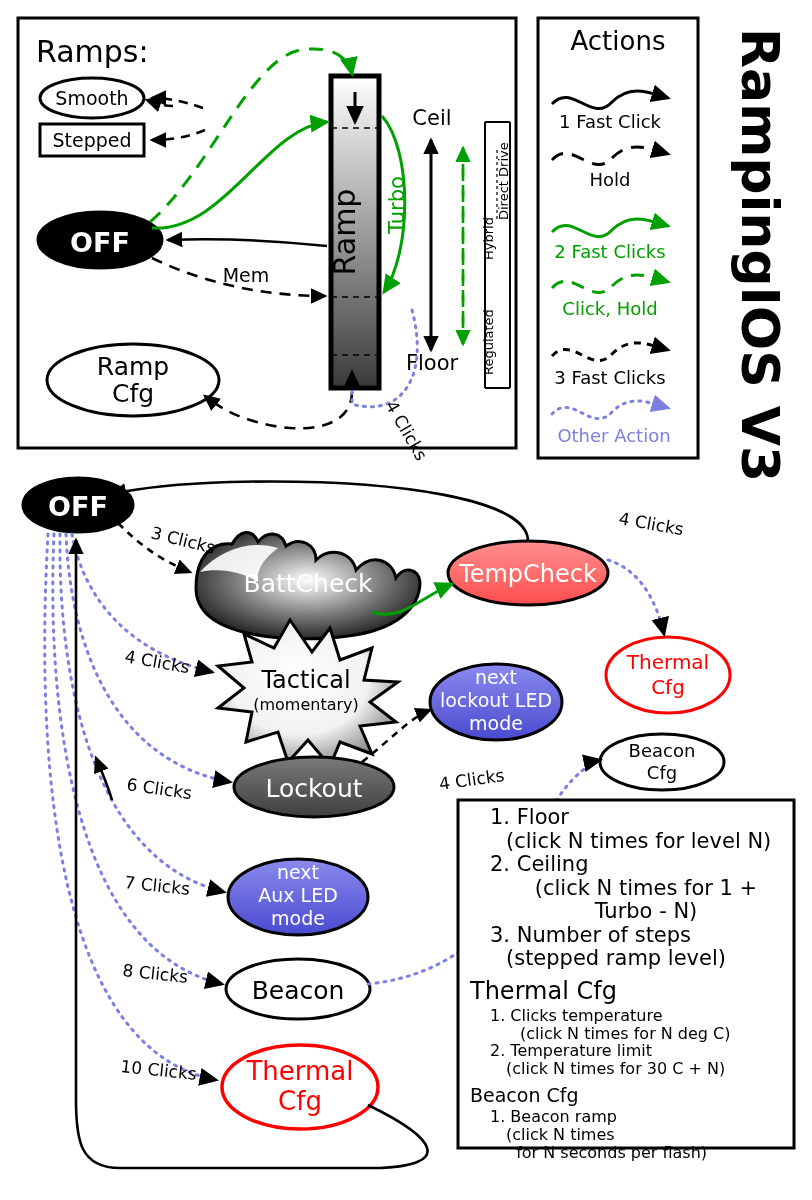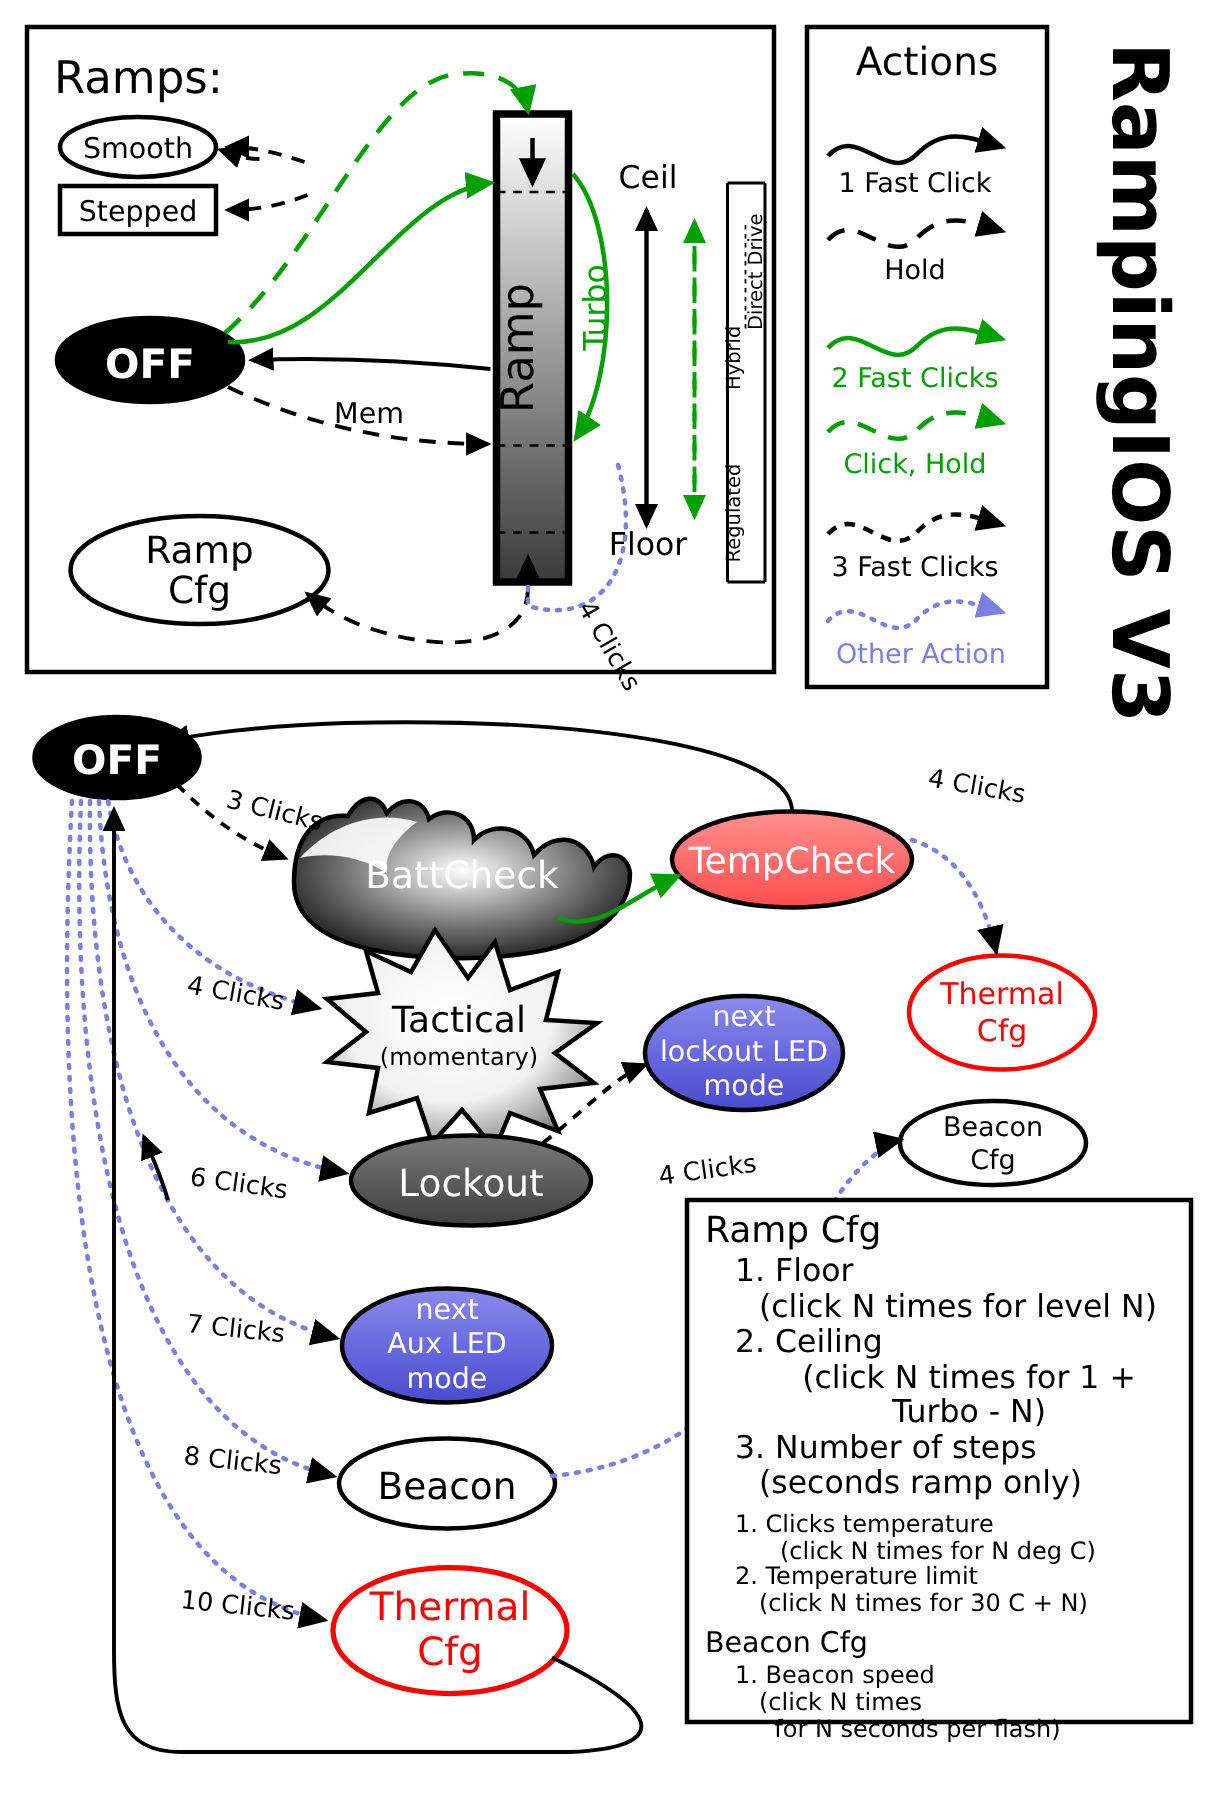--- a/index.html
+++ b/index.html
@@ -238,47 +238,47 @@
   <text class="txt" x="124" y="662" font-size="17" fill="#000" transform="rotate(10 124 662)">4 Clicks</text>
   <text class="txt" x="126" y="790" font-size="17" fill="#000" transform="rotate(8 126 790)">6 Clicks</text>
   <text class="txt" x="124" y="888" font-size="17" fill="#000" transform="rotate(6 124 888)">7 Clicks</text>
   <text class="txt" x="122" y="976" font-size="17" fill="#000" transform="rotate(6 122 976)">8 Clicks</text>
   <text class="txt" x="120" y="1072" font-size="17" fill="#000" transform="rotate(6 120 1072)">10 Clicks</text>
   <text class="txt" x="440" y="790" font-size="17" fill="#000" transform="rotate(-8 440 790)">4 Clicks</text>
 </svg>
 
 <div style="position:absolute; left:470px; top:806px; width:316px; height:336px; font-family:'DejaVu Sans', sans-serif; color:#000;">
   <div>
-    <div style="font-size:24px; margin-bottom:2px;">Ramp Cfg</div>
     <div style="font-size:21px; margin-left:20px; line-height:1.12;">
       <div><span>1.</span>
         <span>Floor</span></div>
       <div style="margin-left:16px;">(click N times for level N)</div>
       <div><span>2.</span>
         <span>Ceiling</span></div>
       <div style="margin-left:16px;text-align:center;">(click N times for 1 + Turbo - N)</div>
       <div><span>3.</span>
         <span>Number of steps</span></div>
-      <div style="margin-left:16px;">(seconds ramp only)</div>
+      <div style="margin-left:16px;">(stepped ramp level)</div>
     </div>
   </div>
   <div style="margin-top:6px;">
+    <div style="font-size:24px; margin-bottom:2px;">Thermal Cfg</div>
     <div style="font-size:16px; margin-left:20px; line-height:1.12;">
       <div><span>1.</span>
         <span>Clicks temperature</span></div>
       <div style="margin-left:30px;">(click N times for N deg C)</div>
       <div><span>2.</span>
         <span>Temperature limit</span></div>
       <div style="margin-left:16px;">(click N times for 30 C + N)</div>
     </div>
   </div>
   <div style="margin-top:6px;">
     <div style="font-size:19px; margin-bottom:2px;">Beacon Cfg</div>
     <div style="font-size:16px; margin-left:20px; line-height:1.12;">
       <div><span>1.</span>
-        <span>Beacon speed</span></div>
+        <span>Beacon ramp</span></div>
       <div style="margin-left:16px;">(click N times</div>
       <div style="margin-left:16px; white-space:pre;">  for N seconds per flash)</div>
     </div>
   </div>
 </div>
 
 </div>
 
 </body></html>

